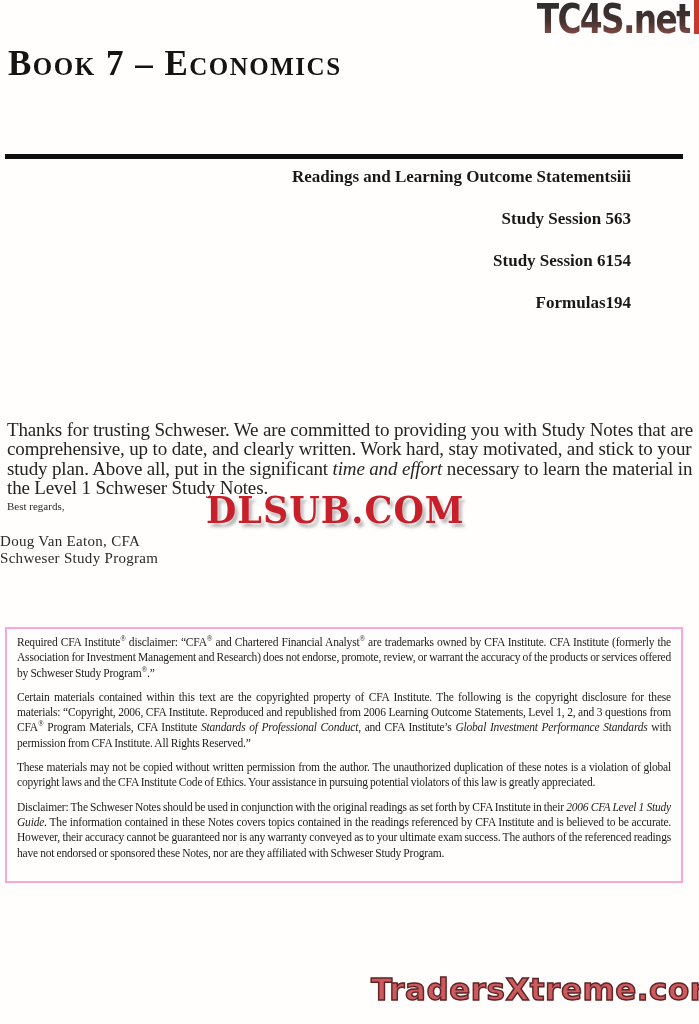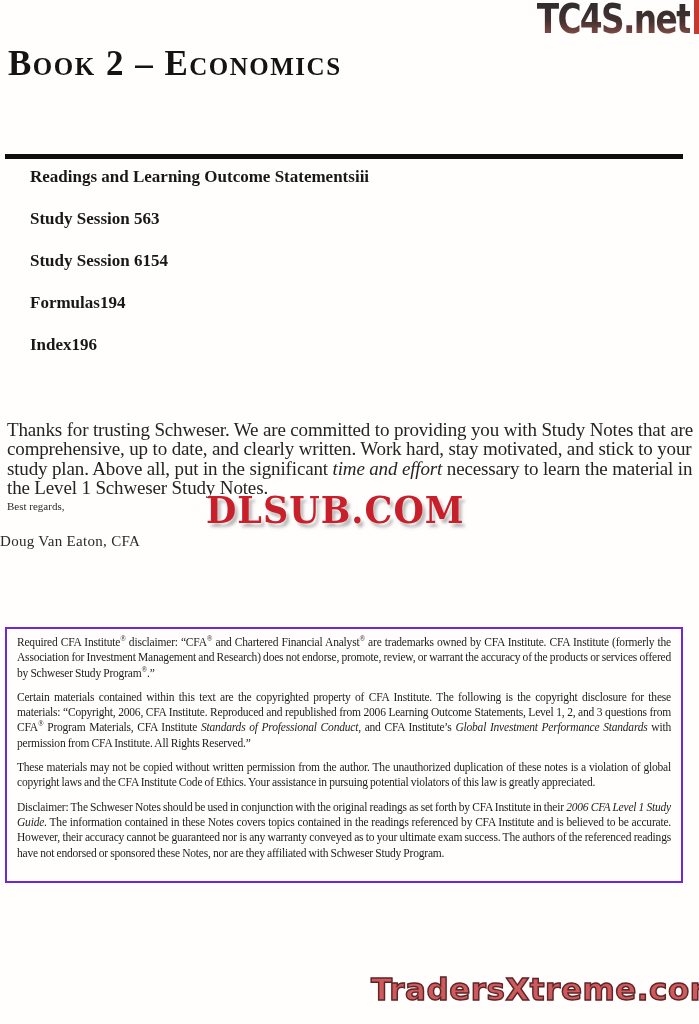--- a/index.html
+++ b/index.html
@@ -27,21 +27,21 @@
     position:absolute; left:8px; top:44px; margin:0;
     font-weight:600; font-size:35px; font-variant:small-caps;
     letter-spacing:1.5px; color:#141414; white-space:nowrap;
   }
 
   .rule { position:absolute; left:5px; top:154px; width:678px; height:5px; background:#0e0e0e; }
 
   
   .toc { position:absolute; left:30px; top:167px; width:601px; }
   .toc-row {
-    display:flex; justify-content:flex-start; align-items:baseline;
+    display:flex; justify-content:flex-end; align-items:baseline;
     height:42px; font-size:17px; font-weight:600; color:#181818;
   }
 
   
   .intro {
     position:absolute; left:7px; top:420px; width:691px; margin:0;
     font-size:19px; line-height:19.3px; letter-spacing:-.15px; color:#242424;
   }
   .it { font-style:italic; }
 
@@ -55,21 +55,21 @@
     font-family:"DejaVu Serif","Liberation Serif",serif;
     font-weight:bold; font-size:35px; letter-spacing:1px;
     color:#c8202a; transform:scaleY(1.08); transform-origin:0 0;
     text-shadow:0 0 2px #ffffff, 3px 4px 3px rgba(125,125,125,.55);
     white-space:nowrap;
   }
 
   
   .disclaimer-box {
     position:absolute; left:5px; top:627px; width:654px;
-    border:2px solid #6d28d9; padding:6px 10px 8px; background:#fffefd;
+    border:2px solid #f9a8d4; padding:6px 10px 8px; background:#fffefd;
   }
   .box-p {
     margin:0 0 9px; font-size:11.5px; line-height:15.3px;
     letter-spacing:-.2px; word-spacing:-.4px;
     text-align:justify; color:#1d1d1d;
   }
   .box-p:last-child { margin-bottom:12px; }
   .box-p sup { font-size:7.5px; line-height:0; }
 
   
@@ -85,21 +85,21 @@
 </head>
 <body>
 
 <div class="page">
 
   <div class="tc4s">
     <span class="tc4s-text">TC4S.net</span>
   </div>
   <div class="red-edge"></div>
 
-  <h1 class="title">Book 2 – Economics</h1>
+  <h1 class="title">Book 7 – Economics</h1>
 
   <div class="rule"></div>
 
   <div class="toc">
 
       <div class="toc-row">
         <span class="toc-label">Readings and Learning Outcome Statements</span>
         <span class="toc-page">iii</span>
       </div>
 
@@ -112,34 +112,31 @@
       <div class="toc-row">
         <span class="toc-label">Study Session 6</span>
         <span class="toc-page">154</span>
       </div>
 
       <div class="toc-row">
         <span class="toc-label">Formulas</span>
         <span class="toc-page">194</span>
       </div>
 
-      <div class="toc-row">
-        <span class="toc-label">Index</span>
-        <span class="toc-page">196</span>
-      </div>
     </div>
 
   <p class="intro"><span>Thanks for trusting Schweser. We are committed to providing you with Study Notes that are comprehensive, up to date, and clearly written. Work hard, stay motivated, and stick to your study plan. Above all, put in the significant </span><span class="it">time and effort</span><span> necessary to learn the material in the Level 1 Schweser Study Notes.</span></p>
 
   <div class="salutation">Best regards,</div>
 
   <div class="dlsub">DLSUB.COM</div>
 
   <div class="sig">
     <div>Doug Van Eaton, CFA</div>
+    <div>Schweser Study Program</div>
   </div>
 
   <div class="disclaimer-box">
 
       <p class="box-p"><span>Required CFA Institute</span><sup>®</sup><span> disclaimer: “CFA</span><sup>®</sup><span> and Chartered Financial Analyst</span><sup>®</sup><span> are trademarks owned by CFA Institute. CFA Institute (formerly the Association for Investment Management and Research) does not endorse, promote, review, or warrant the accuracy of the products or services offered by Schweser Study Program</span><sup>®</sup><span>.”</span></p>
 
       <p class="box-p"><span>Certain materials contained within this text are the copyrighted property of CFA Institute. The following is the copyright disclosure for these materials: “Copyright, 2006, CFA Institute. Reproduced and republished from 2006 Learning Outcome Statements, Level 1, 2, and 3 questions from CFA</span><sup>®</sup><span> Program Materials, CFA Institute </span><span class="it">Standards of Professional Conduct</span><span>, and CFA Institute’s </span><span class="it">Global Investment Performance Standards</span><span> with permission from CFA Institute. All Rights Reserved.”</span></p>
 
       <p class="box-p"><span>These materials may not be copied without written permission from the author. The unauthorized duplication of these notes is a violation of global copyright laws and the CFA Institute Code of Ethics. Your assistance in pursuing potential violators of this law is greatly appreciated.</span></p>
 

